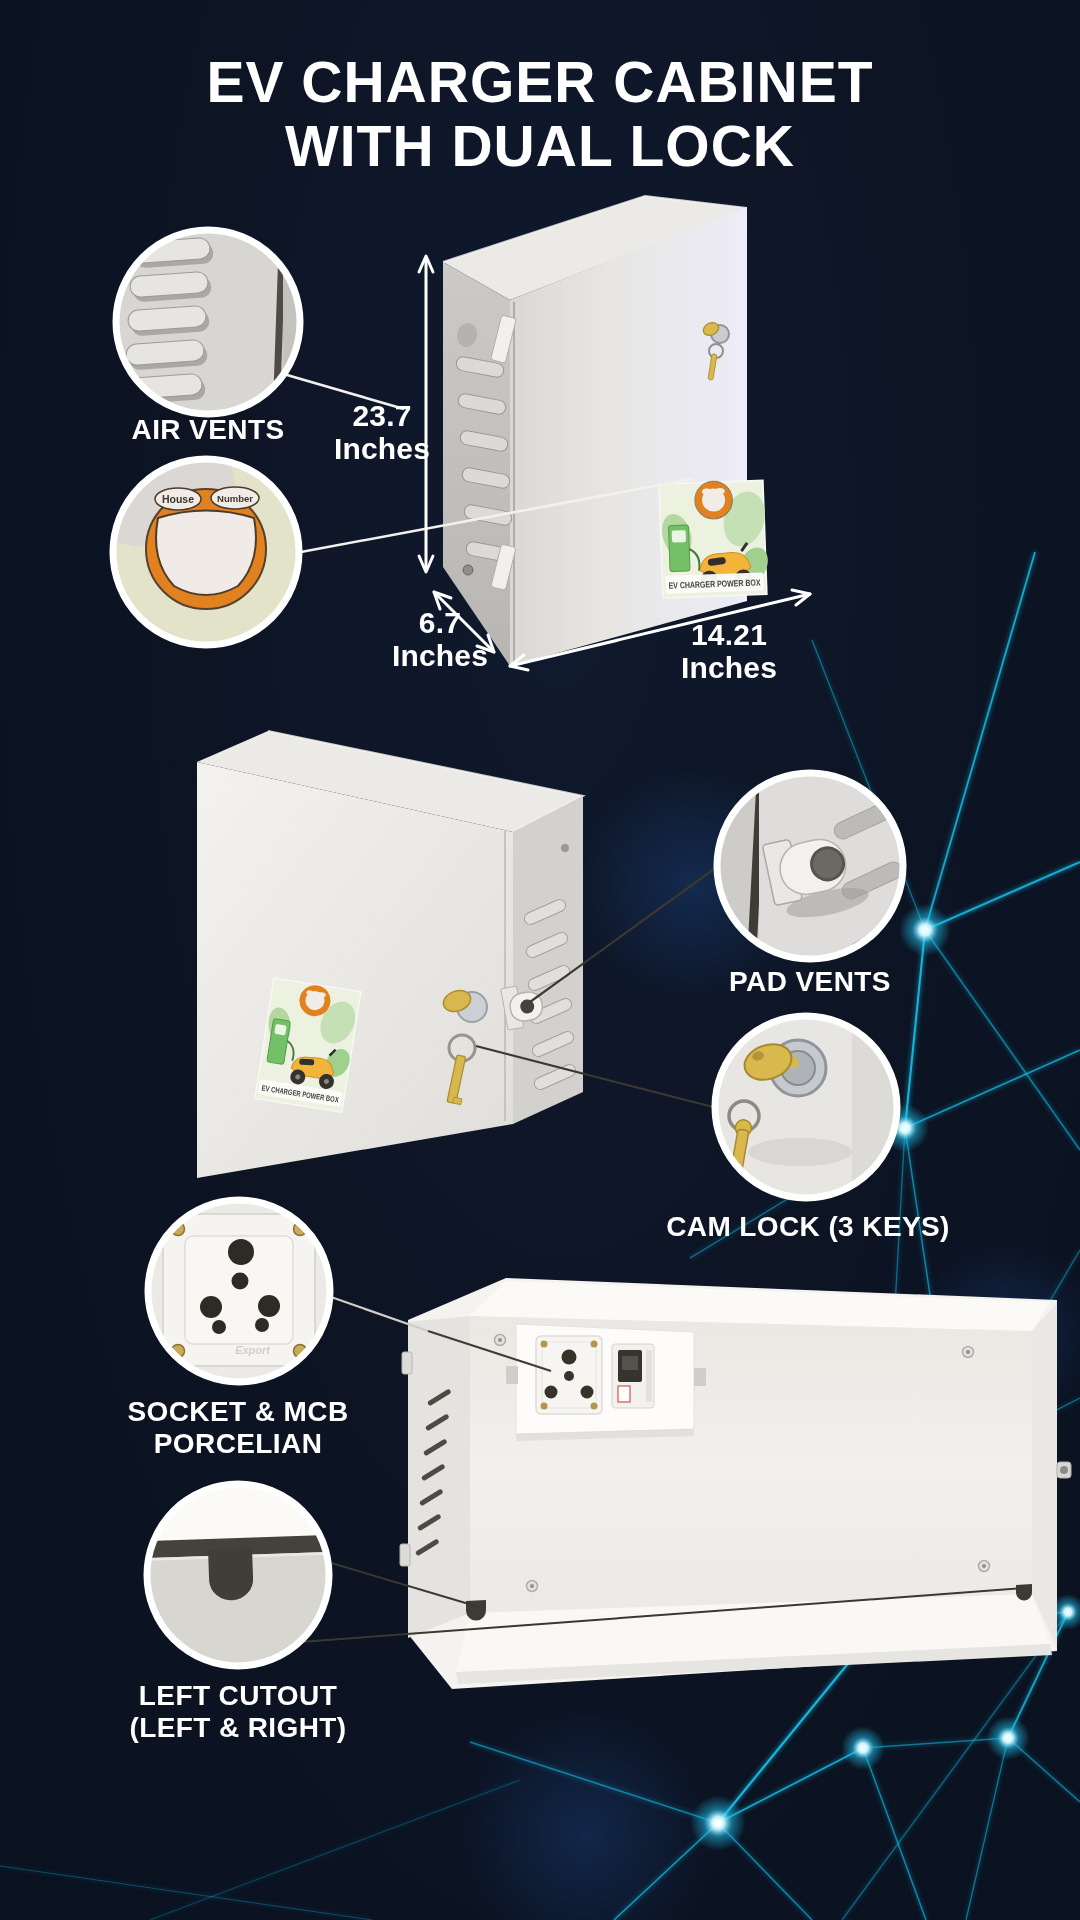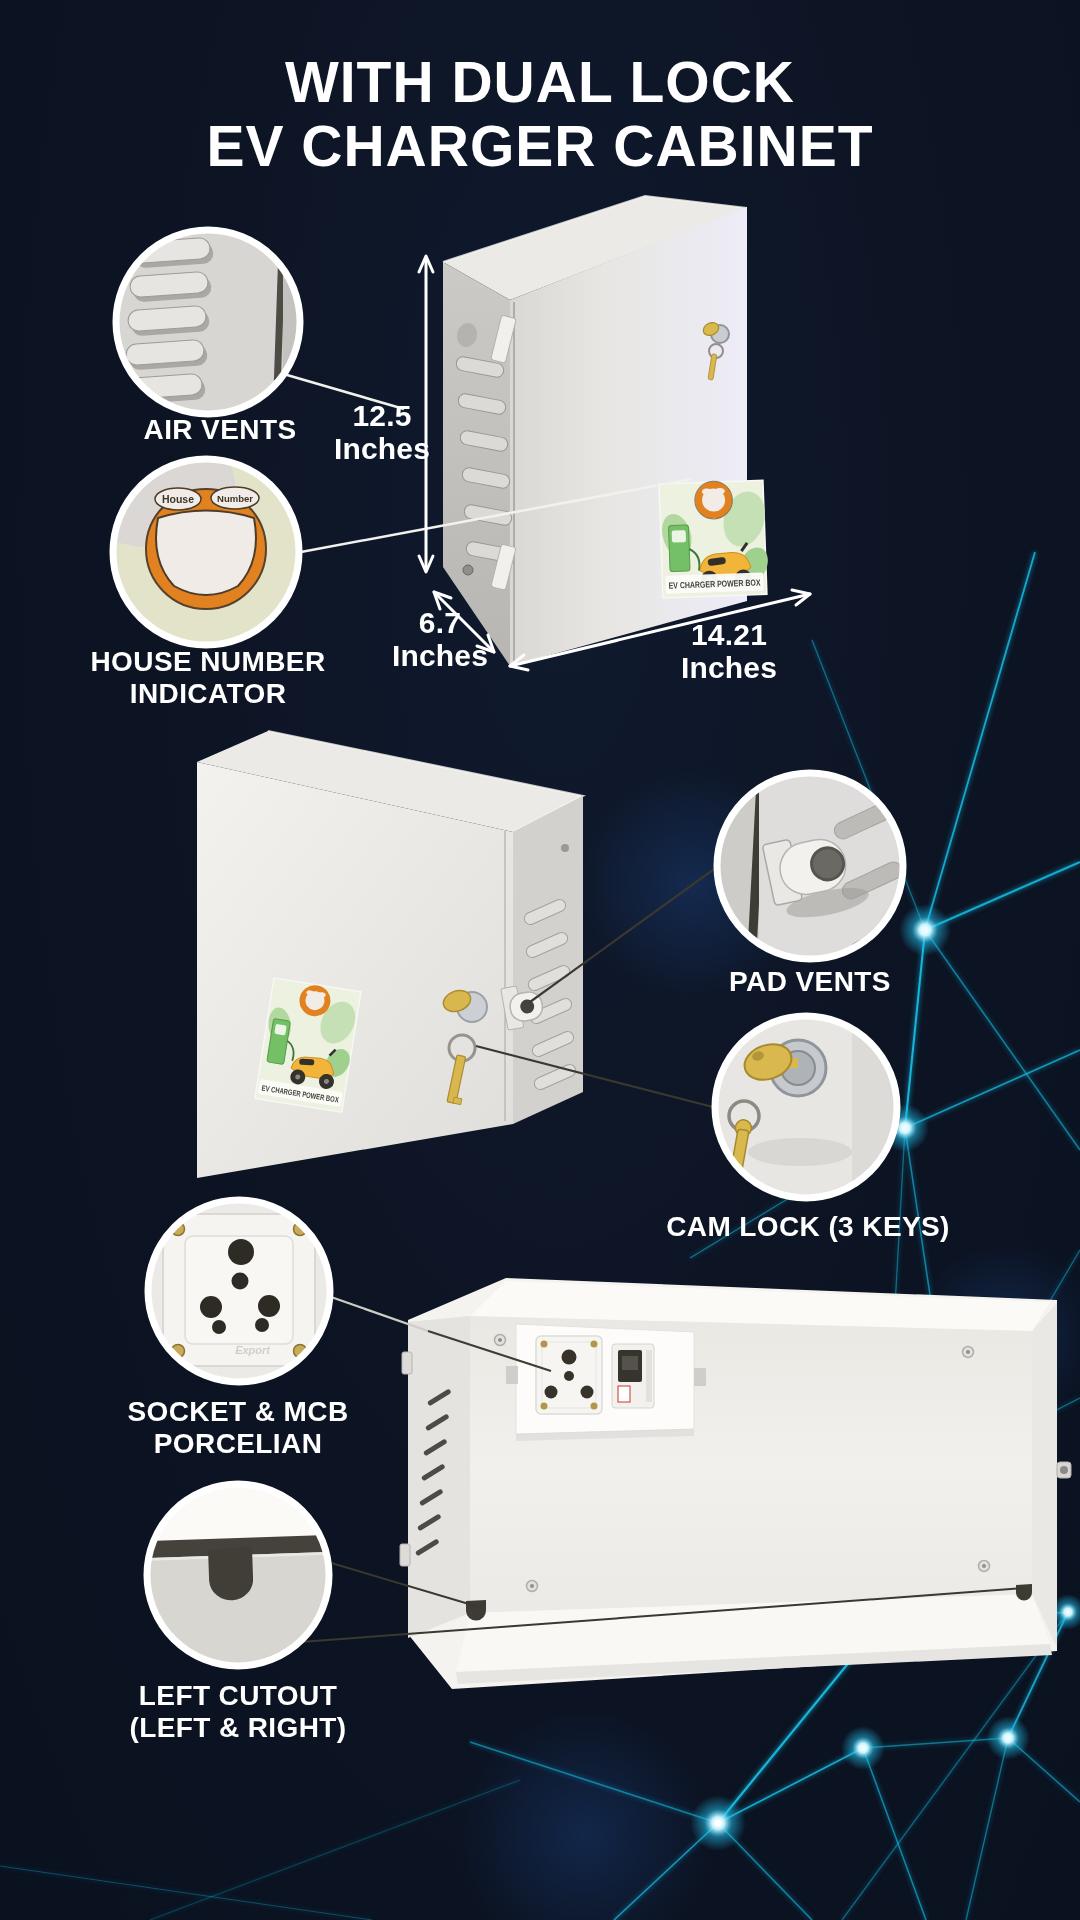--- a/index.html
+++ b/index.html
@@ -441,35 +441,31 @@
         <rect x="144" y="1555" width="194" height="3" fill="#e9e8e4"></rect>
         <rect x="144" y="1558" width="194" height="115" fill="#d7d6d1"></rect>
         <path d="M208,1549 L252,1547 L252,1578 A22,21 0 0 1 208,1580 Z" fill="#413e37"></path>
       </g>
     </g>
     <circle cx="238" cy="1575" r="91" fill="none" stroke="#ffffff" stroke-width="7"></circle>
   </g>
 </svg>
 
 <div class="title">
+  <div>EV CHARGER CABINET</div>
   <div>WITH DUAL LOCK</div>
-  <div>EV CHARGER CABINET</div>
-</div>
-
-<div class="clabel" style="left:90px;top:414px;width:260px">
+</div>
+
+<div class="clabel" style="left:78px;top:414px;width:260px">
   <div>AIR VENTS</div>
 </div>
 
-<div class="clabel" style="left:58px;top:646px;width:300px">
-  <div>HOUSE NUMBER</div>
-  <div>INDICATOR</div>
-</div>
 
 <div class="dim" style="left:312px;top:399px;width:140px">
-  <div>12.5</div>
+  <div>23.7</div>
   <div>Inches</div>
 </div>
 
 <div class="dim" style="left:370px;top:606px;width:140px">
   <div>6.7</div>
   <div>Inches</div>
 </div>
 
 <div class="dim" style="left:659px;top:618px;width:140px">
   <div>14.21</div>

